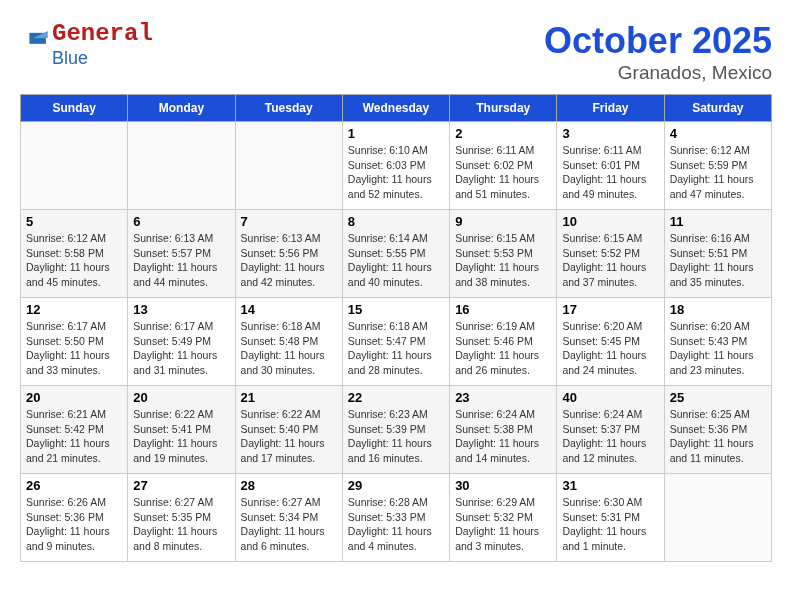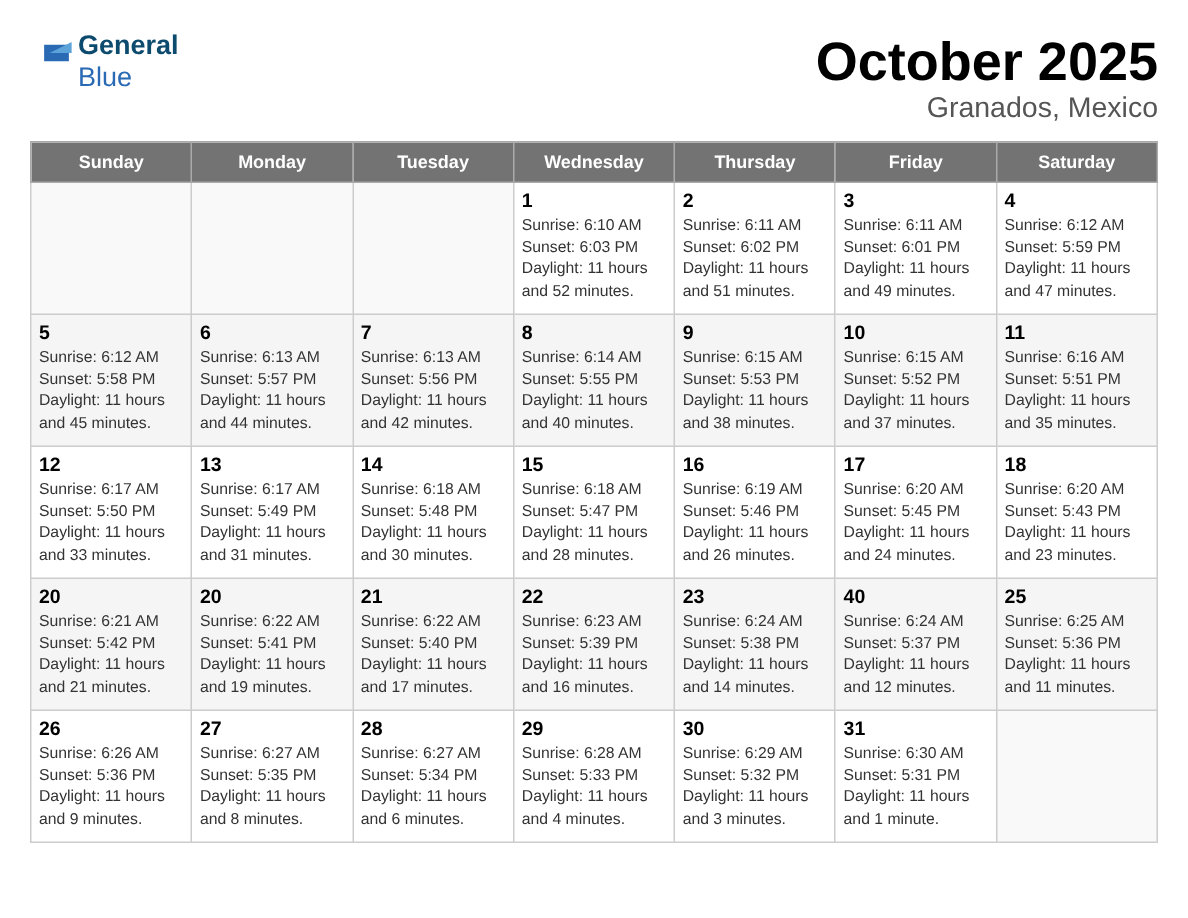--- a/index.html
+++ b/index.html
@@ -26,33 +26,33 @@
       height: 22px;
       position: relative;
       top: -2px;
     }
     .title-block {
       text-align: right;
     }
     .month-title {
       font-size: 36px;
       font-weight: bold;
-      color: #000000;
+      color: #1d4ed8;
     }
     .subtitle {
       font-size: 19px;
       color: #555;
     }
     table {
       width: 100%;
       border-collapse: collapse;
       font-size: 11px;
     }
     thead tr th {
-      background-color: #737373;
+      background-color: #1d4ed8;
       color: #fff;
       text-align: center;
       padding: 6px 4px;
       font-size: 12px;
       font-weight: bold;
       border: 1px solid #aaa;
     }
     tbody tr td {
       border: 1px solid #ccc;
       vertical-align: top;
@@ -80,21 +80,21 @@
 </head>
 <body>
 
 <div class="header">
   <div class="logo">
     <svg class="logo-icon" viewBox="0 0 30 24" xmlns="http://www.w3.org/2000/svg">
       <polygon points="10,2 28,2 28,14 10,14" fill="#2a6ab5"></polygon>
       <polygon points="14,8 30,0 30,8" fill="#5ba3d9"></polygon>
     </svg>
     <div>
-      <div style="font-size:18px;font-weight:bold;color:#0c4a6e;line-height:1.15;">General</div>
+      <div style="font-size:24px;font-weight:bold;color:#b91c1c;line-height:1.15;font-family:Liberation Mono, monospace;">General</div>
       <div style="font-size:18px;font-weight:normal;color:#2a6ab5;line-height:1.15;">Blue</div>
     </div>
   </div>
   <div class="title-block">
     <div class="month-title">October 2025</div>
     <div class="subtitle">Granados, Mexico</div>
   </div>
 </div>
 
 <table>

